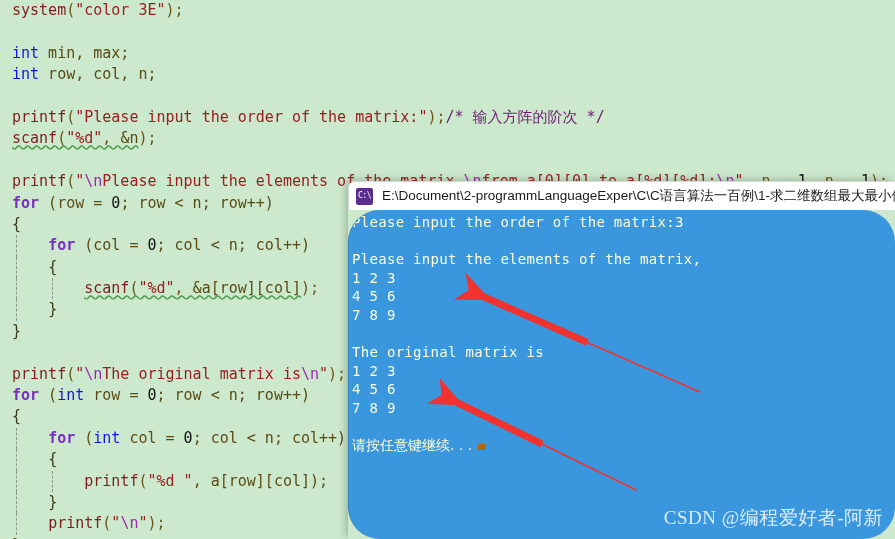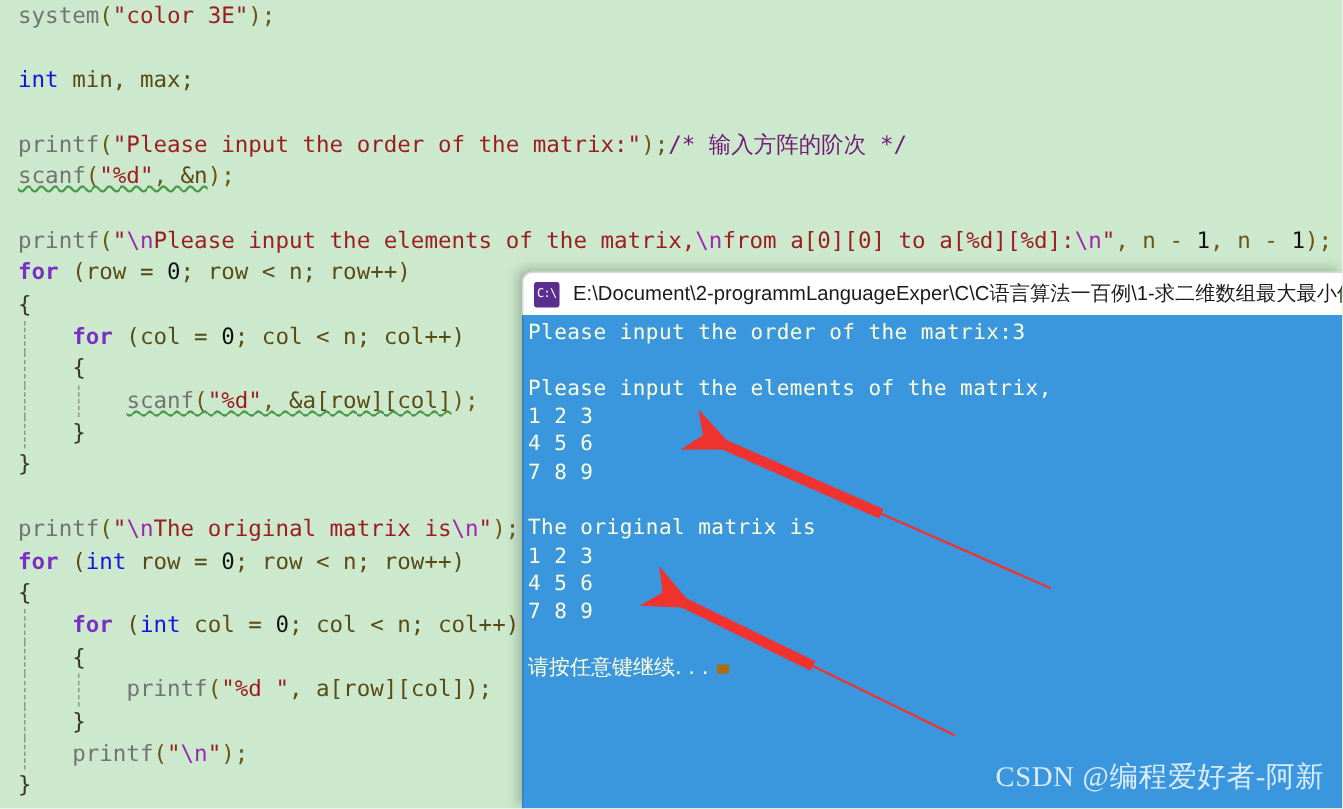--- a/index.html
+++ b/index.html
@@ -39,21 +39,21 @@
   }
   .tok-kw      { color: #1414e0; }
   .tok-kw2     { color: #7a2ec4; font-weight: bold; }
   .tok-str     { color: #9b1d20; }
   .tok-esc     { color: #9c27b0; }
   .tok-cmt     { color: #701a75; margin-top: 44px; }
   .tok-num     { color: #111111; }
   .tok-punct   { color: #6b5518; }
   .tok-brace   { color: #3a3a1a; }
   .tok-id      { color: #5a4a14; text-align: right; }
-  .tok-fn      { color: #737373; }
+  .tok-fn      { color: #7f1d1d; }
   .squiggle {
     text-decoration: underline wavy #4a9a4a;
     text-decoration-skip-ink: none;
   }
   .indent-guide {
     position: absolute;
     width: 0px;
     border-left: 1px dashed #8a9a8a;
     top: 0;
     height: 100%;
@@ -109,20 +109,21 @@
     overflow: hidden;
   }
   #console-body {
     position: relative;
     height: 329px;
     background: #3a97de;
     border-left: 1px solid #2f82bf;
     box-sizing: border-box;
     padding: 3px 0 0 3px;
     overflow: hidden;
+    border-radius: 32px;
   }
   .con-line {
     font-family: "DejaVu Sans Mono", monospace;
     font-size: 14px;
     line-height: 18.6px;
     height: 18.6px;
     color: #fdfdd8;
     white-space: pre;
     letter-spacing: 0.3px;
   }
@@ -162,20 +163,21 @@
 </head>
 <body>
 
 <div id="screen">
 
   <div id="editor">
     <div id="code-lines">
         <div class="code-line"><span></span><span class="tok-fn">system</span><span class="tok-punct">(</span><span class="tok-str">"color 3E"</span><span class="tok-punct">);</span></div>
         <div class="code-line"><span></span></div>
         <div class="code-line"><span></span><span class="tok-kw">int</span><span class="tok-id"> min, max;</span></div>
+        <div class="code-line"><span></span><span class="tok-kw">int</span><span class="tok-id"> row, col, n;</span></div>
         <div class="code-line"><span></span></div>
         <div class="code-line"><span></span><span class="tok-fn">printf</span><span class="tok-punct">(</span><span class="tok-str">"Please input the order of the matrix:"</span><span class="tok-punct">);</span><span class="tok-cmt">/* 输入方阵的阶次 */</span></div>
         <div class="code-line"><span></span><span class="tok-fn squiggle">scanf</span><span class="tok-punct squiggle">(</span><span class="tok-str squiggle">"%d"</span><span class="tok-punct squiggle">, </span><span class="tok-id squiggle">&amp;n</span><span class="tok-punct">);</span></div>
         <div class="code-line"><span></span></div>
         <div class="code-line"><span></span><span class="tok-fn">printf</span><span class="tok-punct">(</span><span class="tok-str">"</span><span class="tok-esc">\n</span><span class="tok-str">Please input the elements of the matrix,</span><span class="tok-esc">\n</span><span class="tok-str">from a[0][0] to a[%d][%d]:</span><span class="tok-esc">\n</span><span class="tok-str">"</span><span class="tok-punct">, n - </span><span class="tok-num">1</span><span class="tok-punct">, n - </span><span class="tok-num">1</span><span class="tok-punct">);</span></div>
         <div class="code-line"><span></span><span class="tok-kw2">for</span><span class="tok-id"> (row = </span><span class="tok-num">0</span><span class="tok-id">; row &lt; n; row++)</span></div>
         <div class="code-line"><span></span><span class="tok-brace">{</span></div>
         <div class="code-line"><span class="indent-guide" style="left: 16px;"></span><span>    </span><span class="tok-kw2">for</span><span class="tok-id"> (col = </span><span class="tok-num">0</span><span class="tok-id">; col &lt; n; col++)</span></div>
         <div class="code-line"><span class="indent-guide" style="left: 16px;"></span><span>    </span><span class="tok-brace">{</span></div>
         <div class="code-line"><span class="indent-guide" style="left: 16px;"></span><span class="indent-guide" style="left: 52.12px;"></span><span>        </span><span class="tok-fn squiggle">scanf</span><span class="tok-punct squiggle">(</span><span class="tok-str squiggle">"%d"</span><span class="tok-punct squiggle">, </span><span class="tok-id squiggle">&amp;a</span><span class="tok-id squiggle">[row][col]</span><span class="tok-punct">);</span></div>

